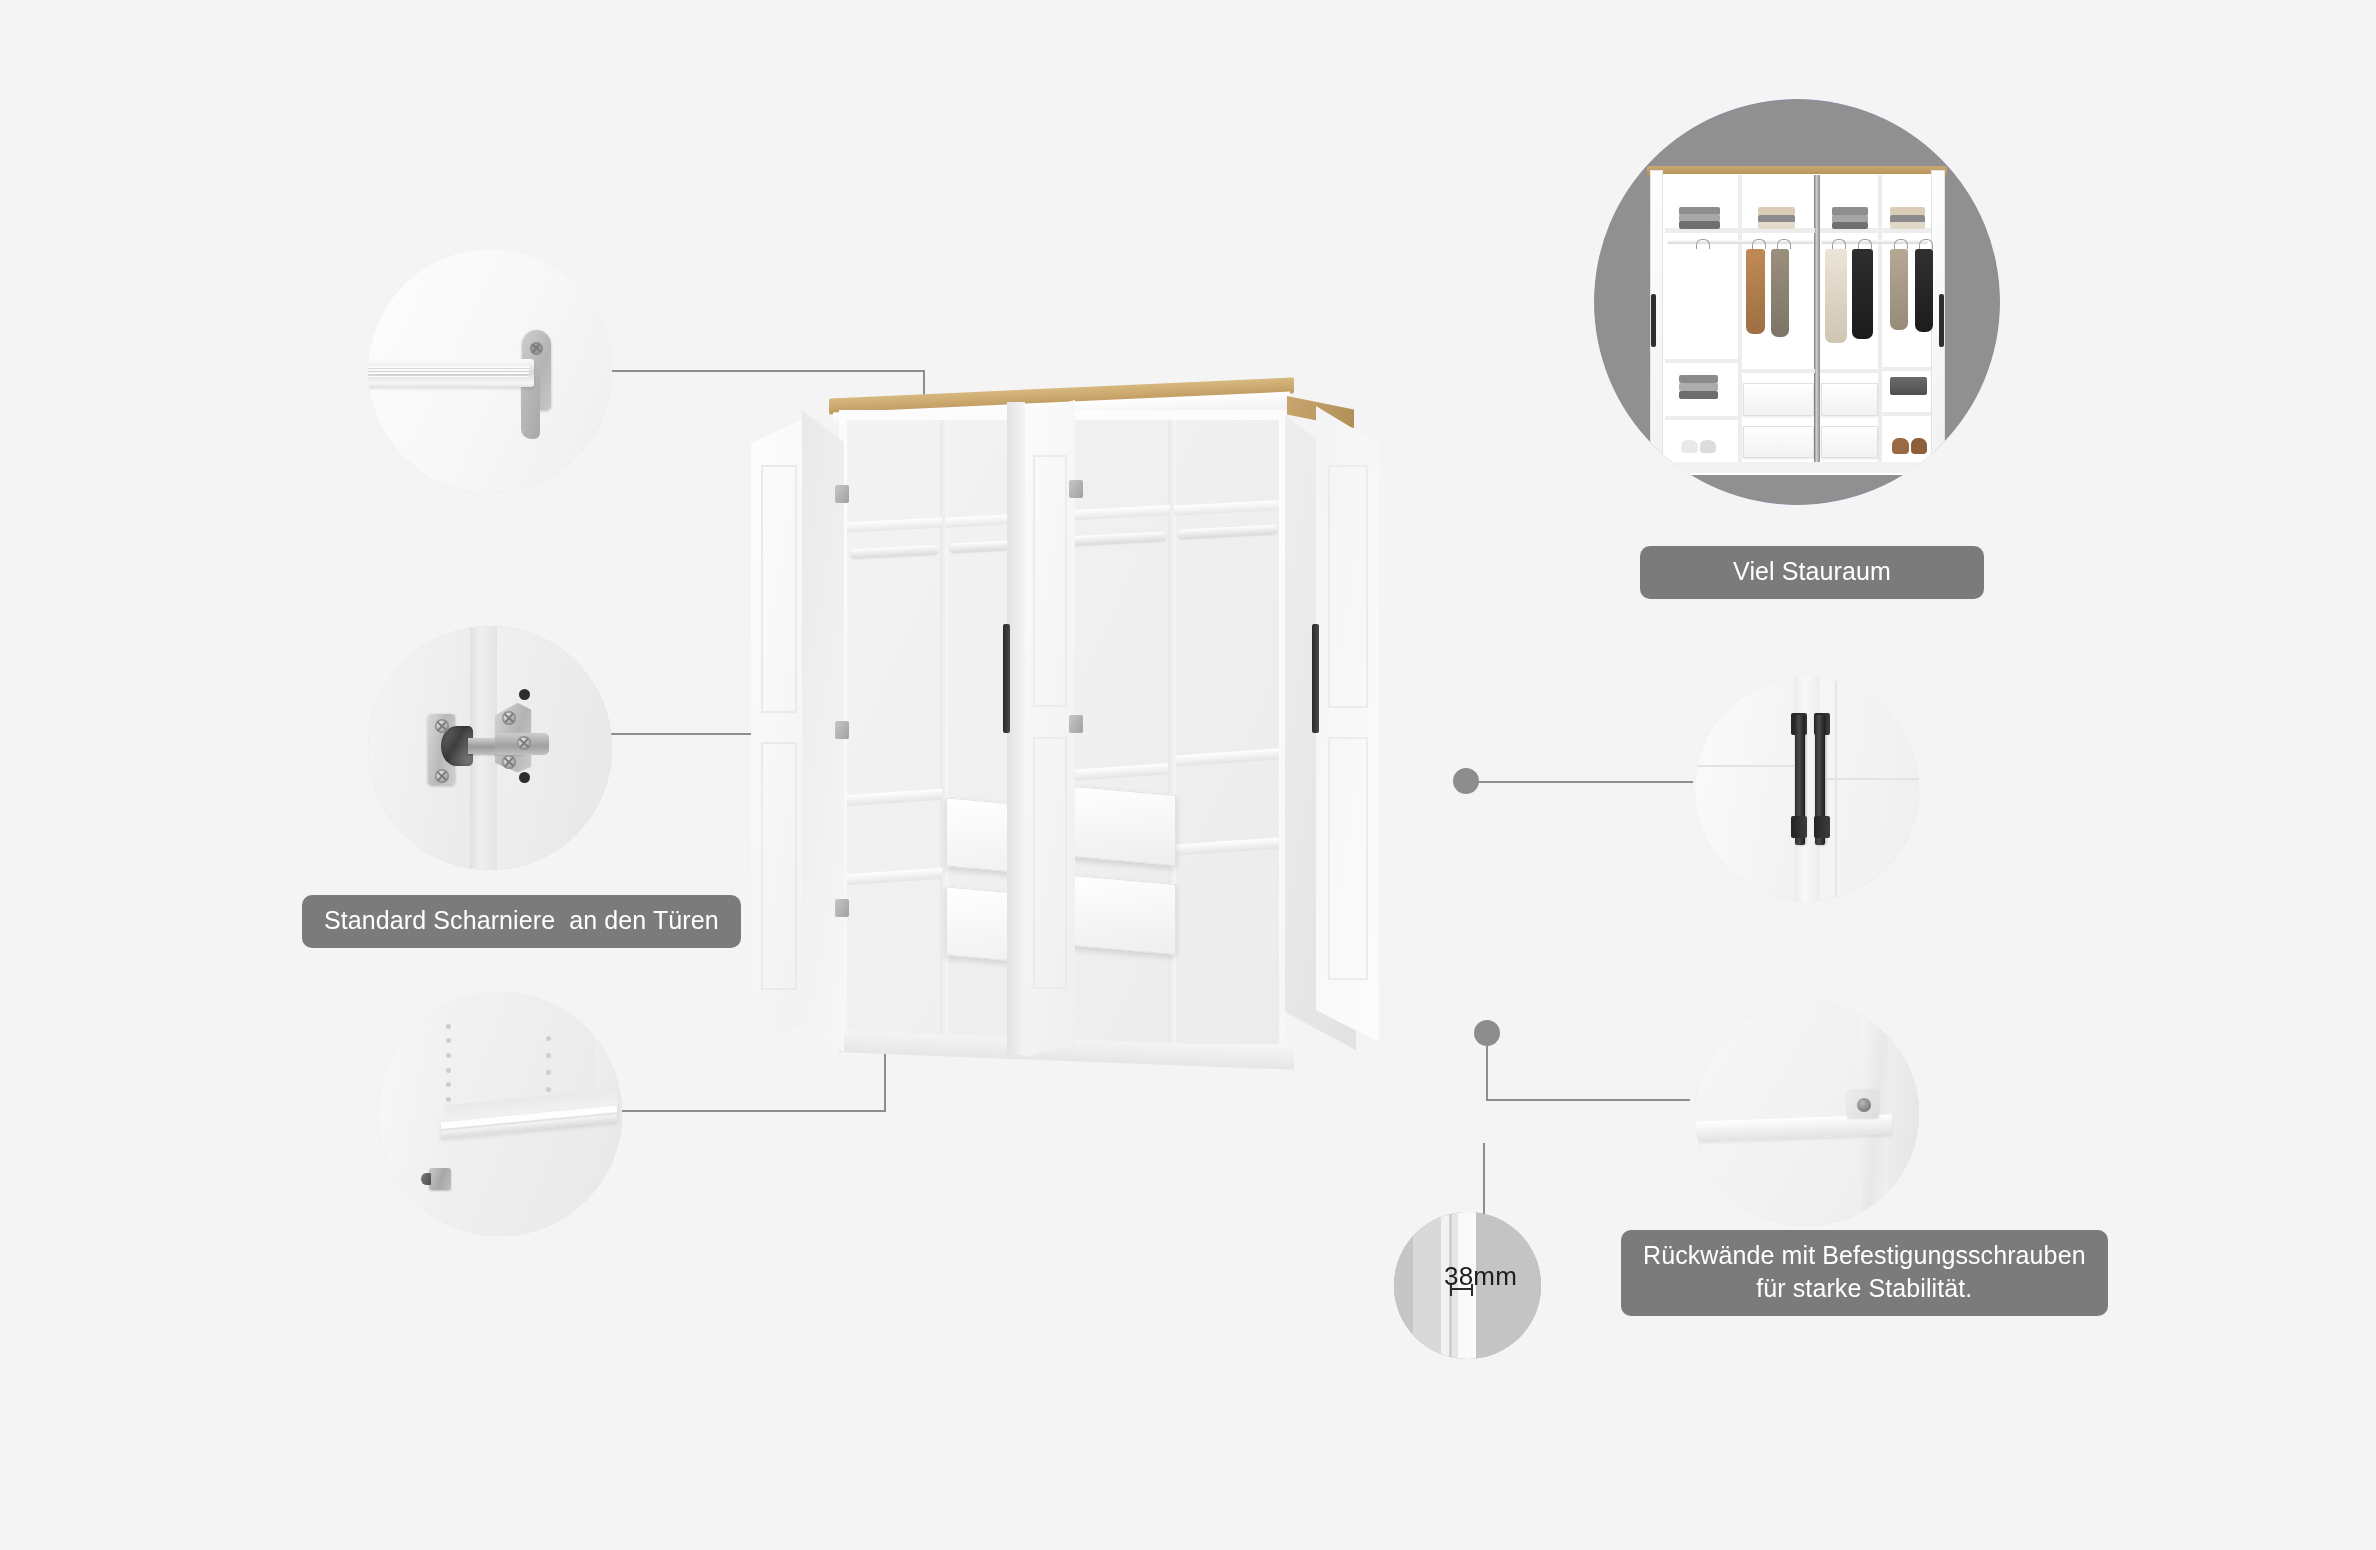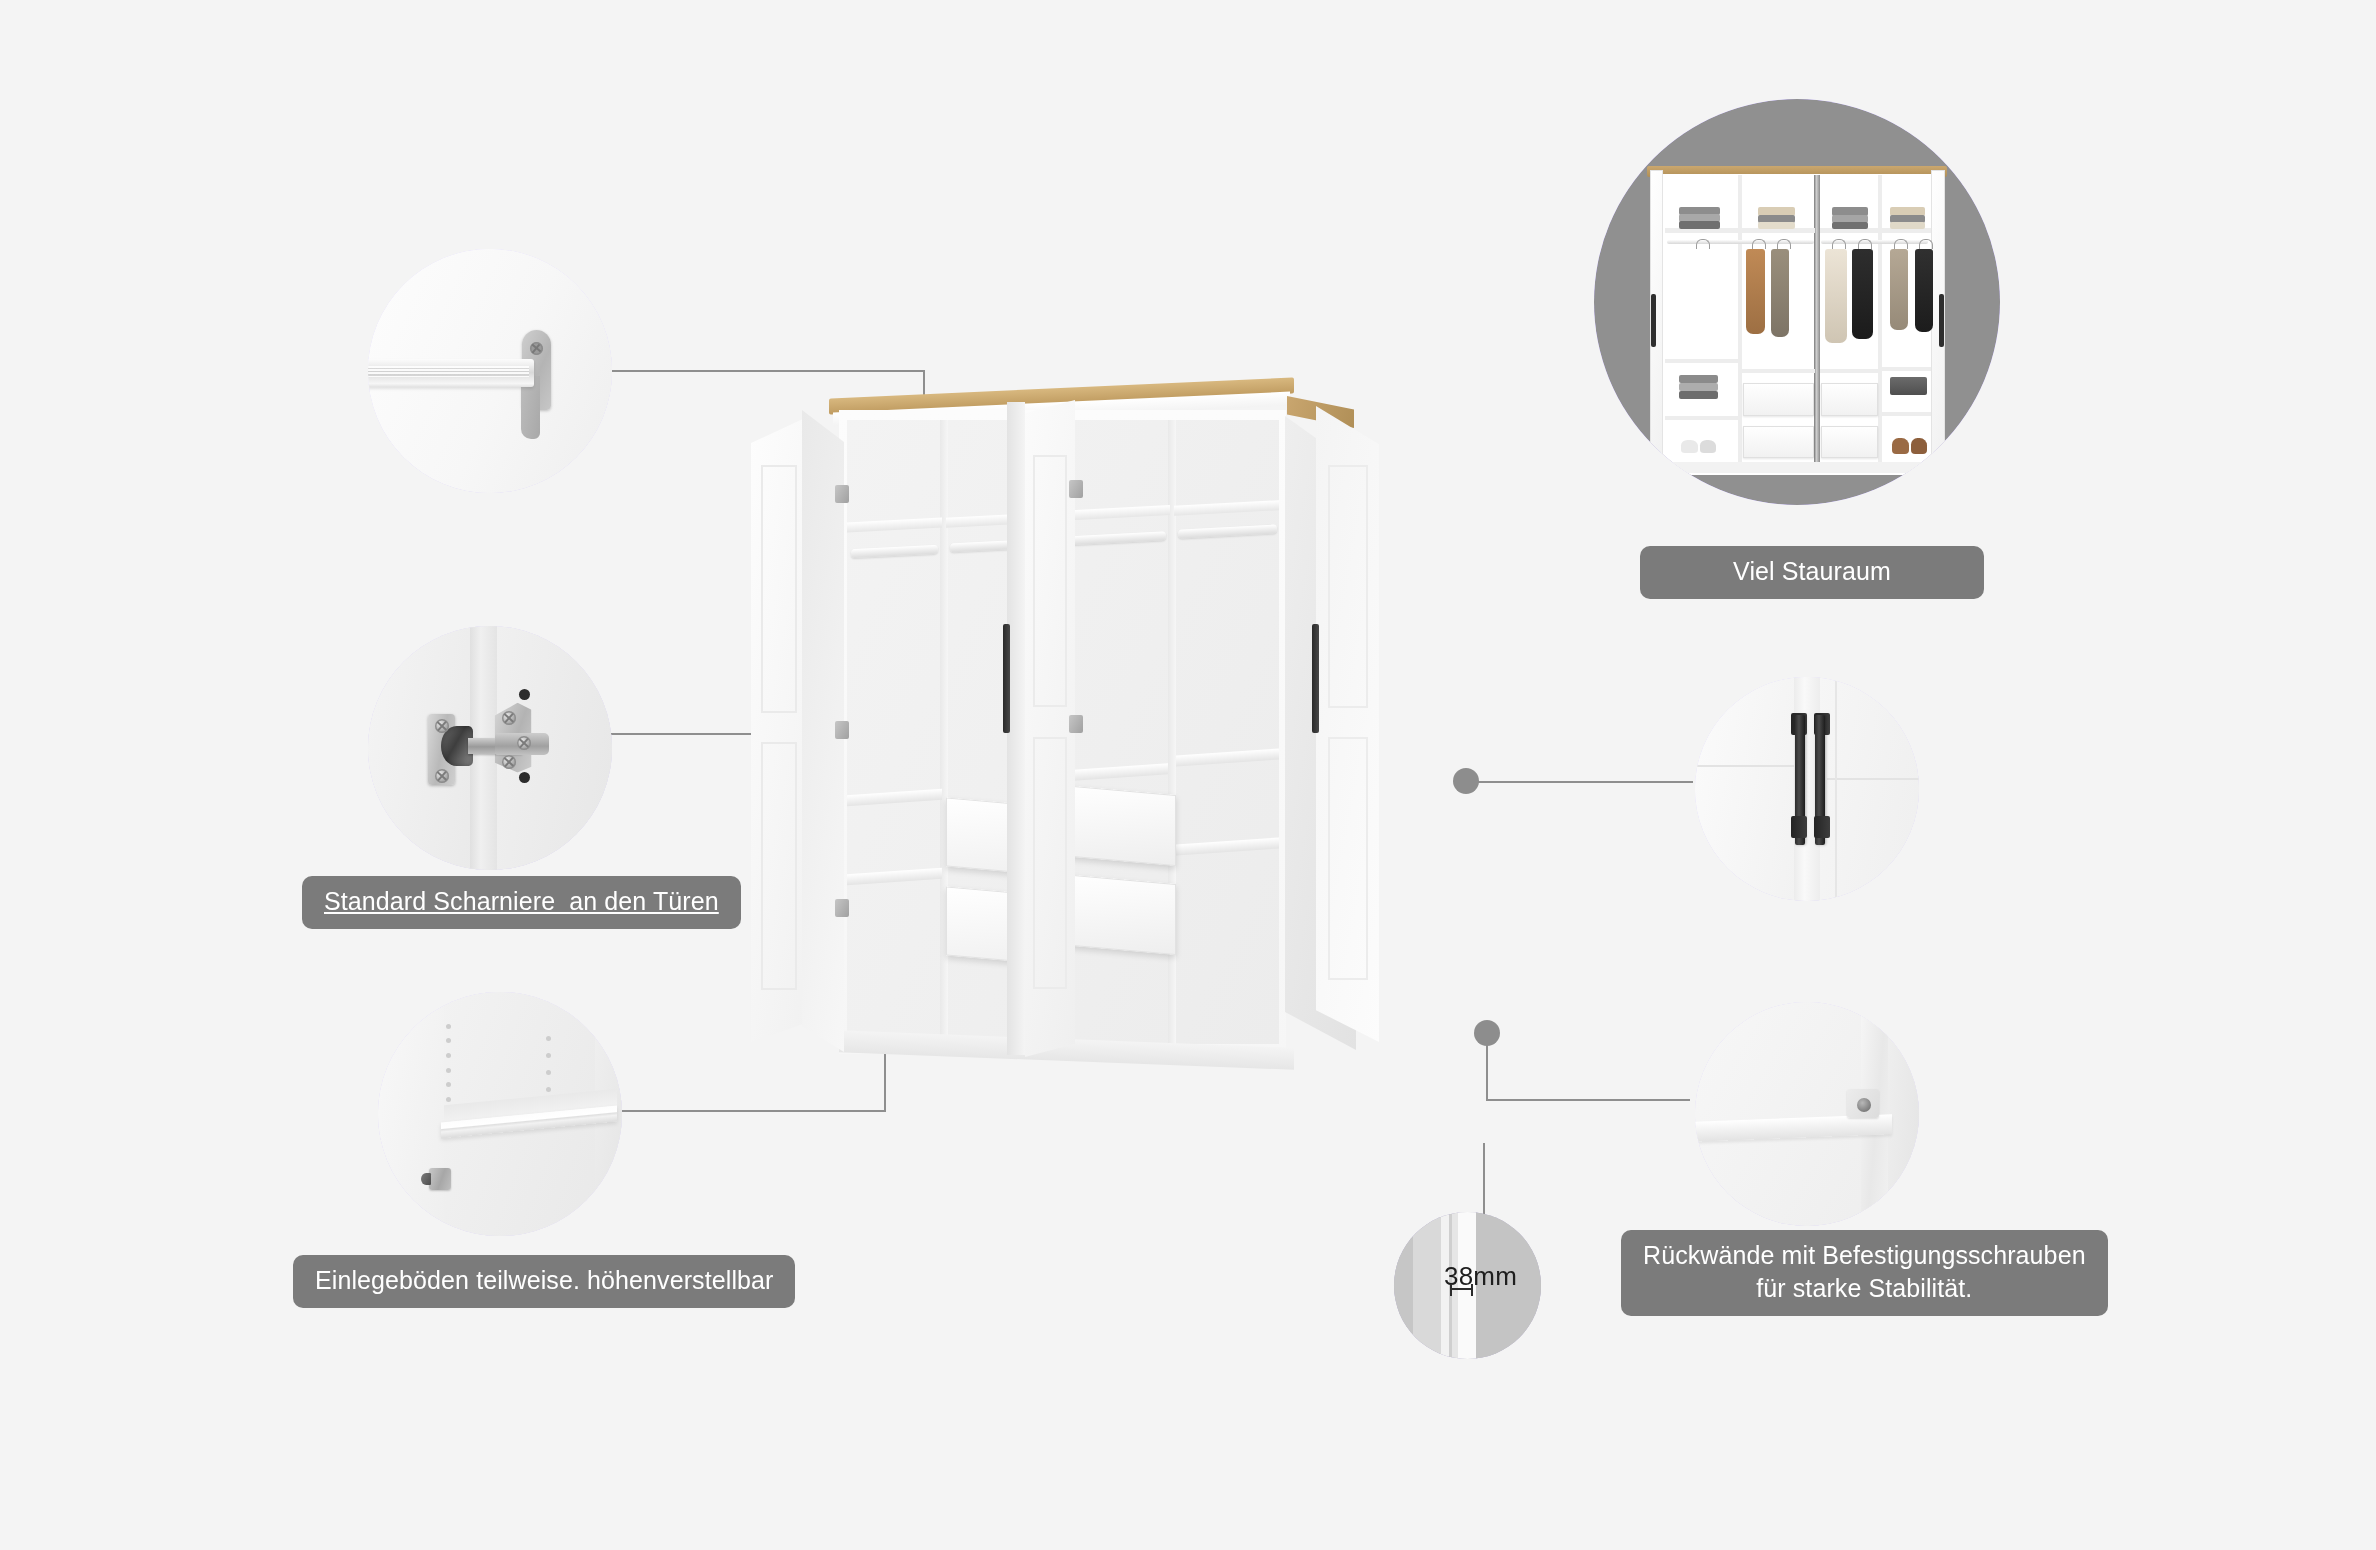--- a/index.html
+++ b/index.html
@@ -590,23 +590,22 @@
                 background:linear-gradient(120deg,#c6c6c6,#a0a0a0); border-radius:2px;"></div>
     <div style="position:absolute; left:83px; top:523px; width:14px; height:18px;
                 background:linear-gradient(120deg,#c6c6c6,#a0a0a0); border-radius:2px;"></div>
     <div style="position:absolute; left:317px; top:104px; width:14px; height:18px;
                 background:linear-gradient(120deg,#c6c6c6,#a0a0a0); border-radius:2px;"></div>
     <div style="position:absolute; left:317px; top:339px; width:14px; height:18px;
                 background:linear-gradient(120deg,#c6c6c6,#a0a0a0); border-radius:2px;"></div>
   </div>
 
 
-  <div class="pill" style="left:302px; top:876px;text-decoration:underline;">Standard Scharniere  an den Türen</div>
-
-  <div class="pill" style="left:293px; top:1255px;">Einlegeböden teilweise. höhenverstellbar</div>
+  <div class="pill" style="left:302px; top:895px;">Standard Scharniere  an den Türen</div>
+
 
   <div class="pill center" style="left:1640px; top:546px; width:344px;">Viel Stauraum</div>
 
 
   <div class="pill" style="left:1621px; top:1230px;text-align:center;">Rückwände mit Befestigungsschrauben
 für starke Stabilität.</div>
 
 
 </div>
 

